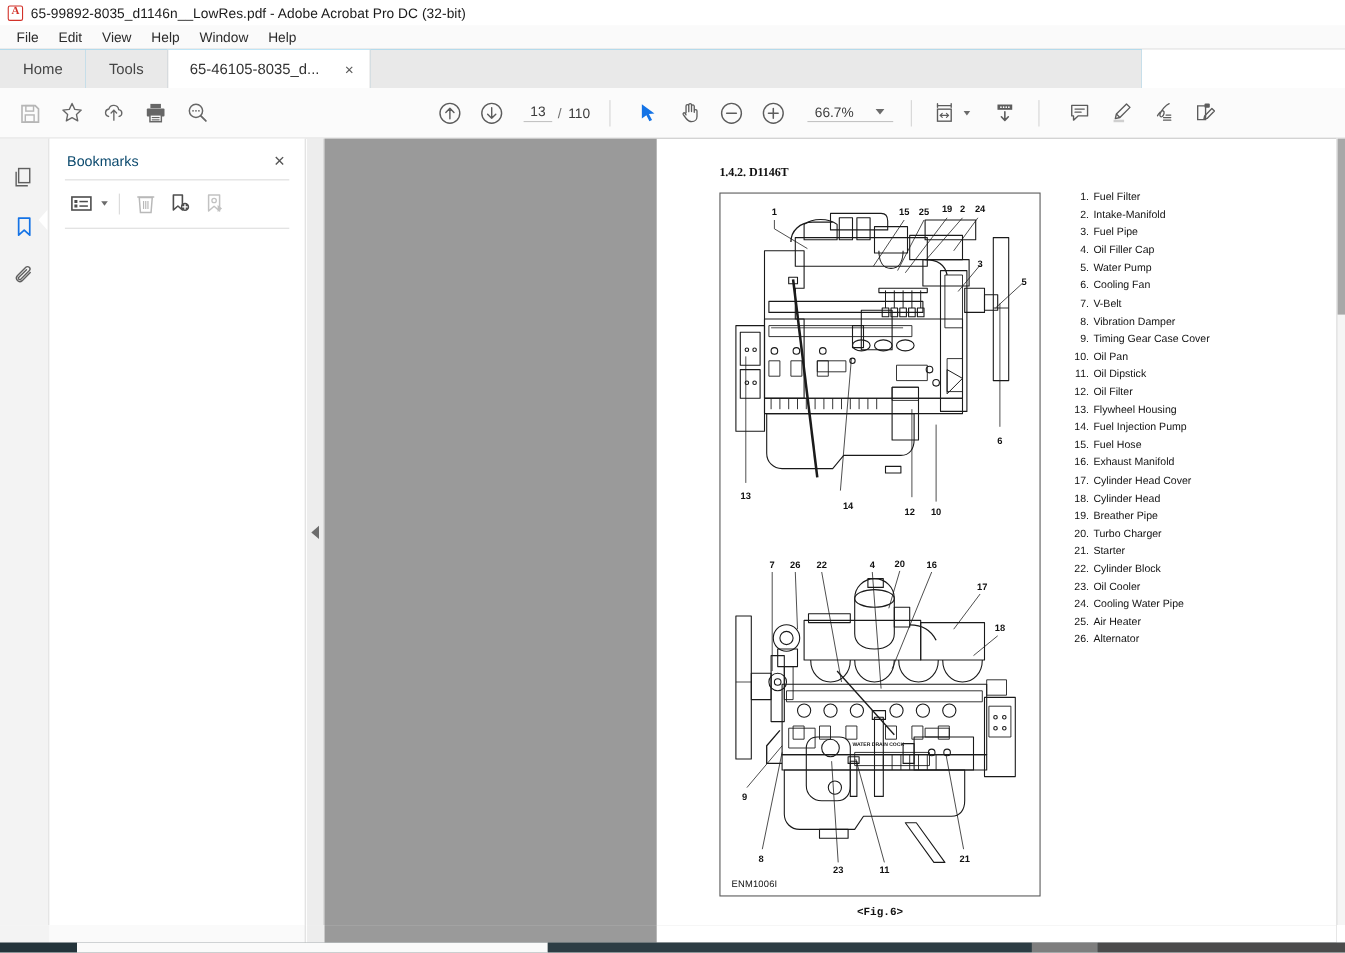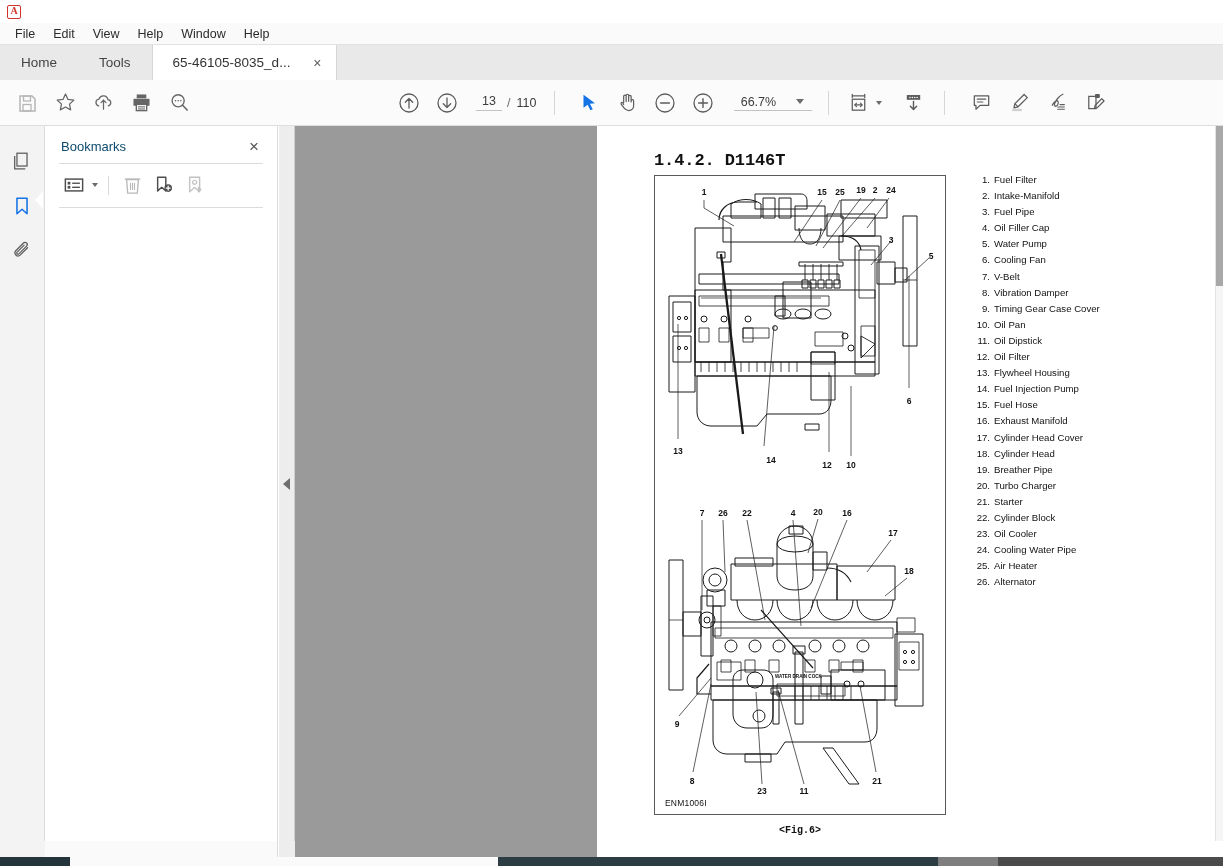--- a/index.html
+++ b/index.html
@@ -32,21 +32,21 @@
     position: absolute; top: 23px; left: 0; width: 1223px; height: 22px;
     background: #fafafa; display: flex; align-items: center; padding-left: 6px;
     border-bottom: 1px solid #e2e2e2;
   }
   .menu-item {
     font-size: 12.5px; color: #2b2b2b; padding: 2px 9px; cursor: default;
   }
 
   
   .tabstrip {
-    position: absolute; top: 45px; left: 0; width: 1223px; height: 35px;
+    position: absolute; top: 45px; left: 0; width: 1038px; height: 35px;
     background: #0ea5e9; display: flex; align-items: flex-end;
   }
   .tab {
     height: 35px; display: flex; align-items: center; font-size: 13.5px;
     color: #444; padding: 0 21px; cursor: default; background: #e9e9e9;
   }
   .tab.doc {
     background: #ffffff; color: #333; padding: 0 14px 0 20px;
     border-left: 1px solid #d6d6d6; border-right: 1px solid #d6d6d6;
     min-width: 185px; justify-content: space-between;
@@ -169,22 +169,22 @@
     background: #f5f5f5; border-left: 1px solid #e3e3e3;
   }
   .vscroll-thumb {
     position: absolute; top: 0; left: 0; width: 8px; height: 160px;
     background: #a8a8a8; border-radius: 0;
   }
 
   
   .sect-head {
     position: absolute; left: 57px; top: 25px;
-    font-size: 17px; font-weight: bold; color: #111;
-    font-family: Liberation Mono, monospace; letter-spacing: -0.1px;
+    font-size: 11px; font-weight: bold; color: #111;
+    font-family: Liberation Serif, serif; letter-spacing: -0.1px;
   }
   .fig-box {
     position: absolute; left: 57px; top: 49px; width: 292px; height: 640px;
     border: 1.6px solid #5a5a5a; background: #fff;
   }
   .fig-code {
     position: absolute; left: 10px; bottom: 6px;
     font-size: 8.5px; color: #111; letter-spacing: 0.2px;
   }
   .fig-cap {
@@ -225,20 +225,21 @@
   .hs-thumb { position: absolute; left: 938px; top: 0; width: 60px; height: 9px; background: #7e7e7e; }
   .hs-seg4 { position: absolute; left: 998px; top: 0; width: 225px; height: 9px; background: #4b4b4b; }
 </style>
 </head>
 <body>
 
 <div id="app">
 
   <div class="titlebar">
     <div class="acrobat-logo"></div>
+    <div class="title-text">65-99892-8035_d1146n__LowRes.pdf - Adobe Acrobat Pro DC (32-bit)</div>
   </div>
 
   <div class="menubar">
     <div class="menu-item">File</div>
     <div class="menu-item">Edit</div>
     <div class="menu-item">View</div>
     <div class="menu-item">Help</div>
     <div class="menu-item">Window</div>
     <div class="menu-item">Help</div>
   </div>

